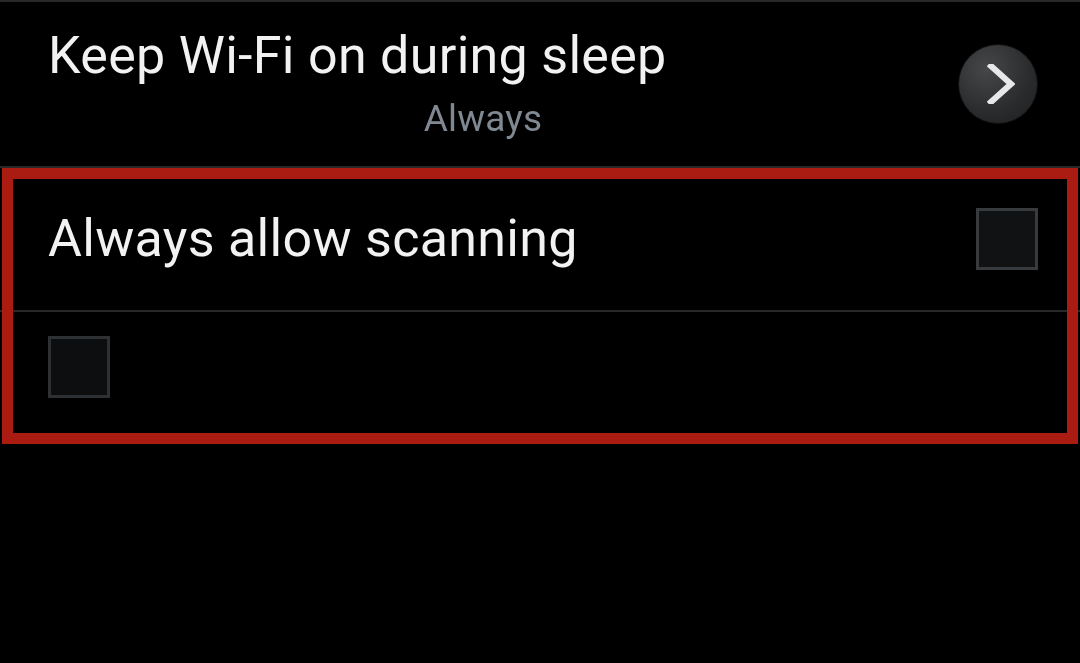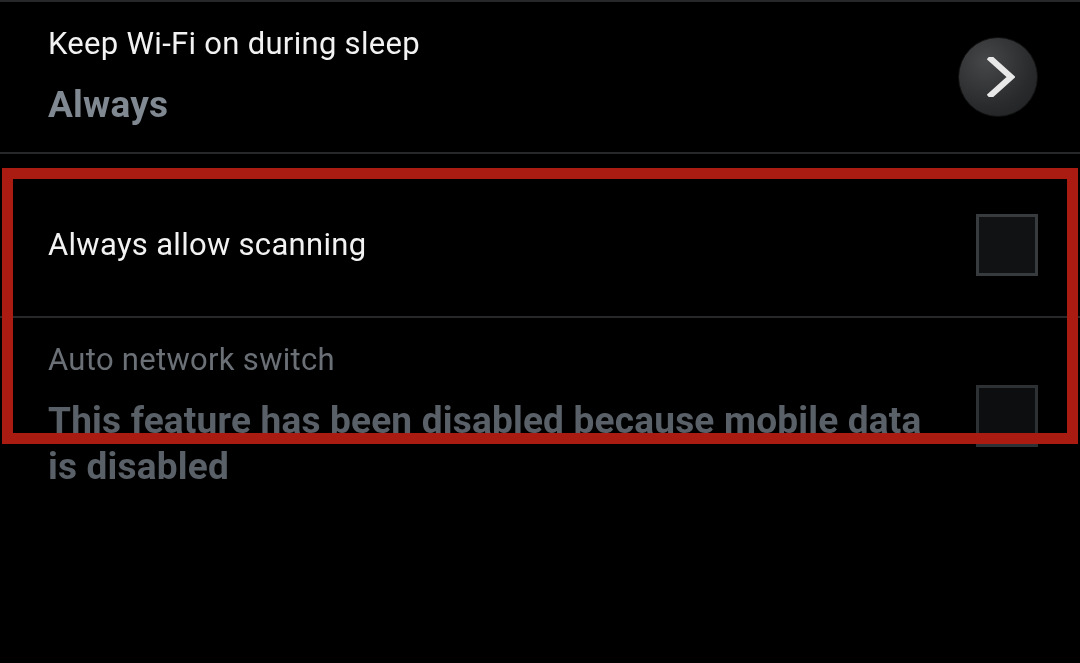--- a/index.html
+++ b/index.html
@@ -24,33 +24,34 @@
       align-items: center;
       padding: 24px 42px 24px 48px;
       background: #000;
     }
     .item-text {
       flex: 1 1 auto;
       min-width: 0;
       padding-right: 40px;
     }
     .title {
-      font-size: 31px;
+      font-size: 52px;
       font-weight: 400;
       color: #f2f2f2;
       letter-spacing: 0.3px;
       line-height: 1.15;
     }
     .subtitle {
       font-size: 37px;
-      font-weight: 700;
+      font-weight: 400;
       color: #808891;
-      margin-top: 20px;
+      margin-top: 10px;
       line-height: 1.25;
       letter-spacing: 0.2px;
+      text-align: center;
     }
     .disabled .title { color: #6b7077; }
     .disabled .subtitle { color: #5a6067; }
 
     .chevron-circle {
       flex: 0 0 auto;
       width: 80px;
       height: 80px;
       border-radius: 50%;
       background: radial-gradient(circle at 35% 30%, #464749 0%, #2a2b2d 60%, #1d1e1f 100%);
@@ -101,31 +102,27 @@
     </div>
     <div class="chevron-circle">
       <svg viewBox="0 0 28 40">
           <path d="M4 2 L24 20 L4 38" fill="none" stroke="#e8e8e8" stroke-width="6" stroke-linecap="square"></path>
         </svg>
     </div>
   </div>
 
   <div class="divider"></div>
 
-  <div class="item" style="padding-top:60px;padding-bottom:40px;">
+  <div class="item" style="padding-top:40px;padding-bottom:40px;">
     <div class="item-text">
       <div class="title">Always allow scanning</div>
     </div>
     <div class="checkbox"></div>
   </div>
 
   <div class="divider"></div>
 
   <div class="item disabled">
-    <div class="item-text">
-      <div class="title">Auto network switch</div>
-      <div class="subtitle">This feature has been disabled because mobile data is disabled</div>
-    </div>
     <div class="checkbox"></div>
   </div>
 </div>
 
 <div class="highlight-frame"></div>
 
 </body></html>

